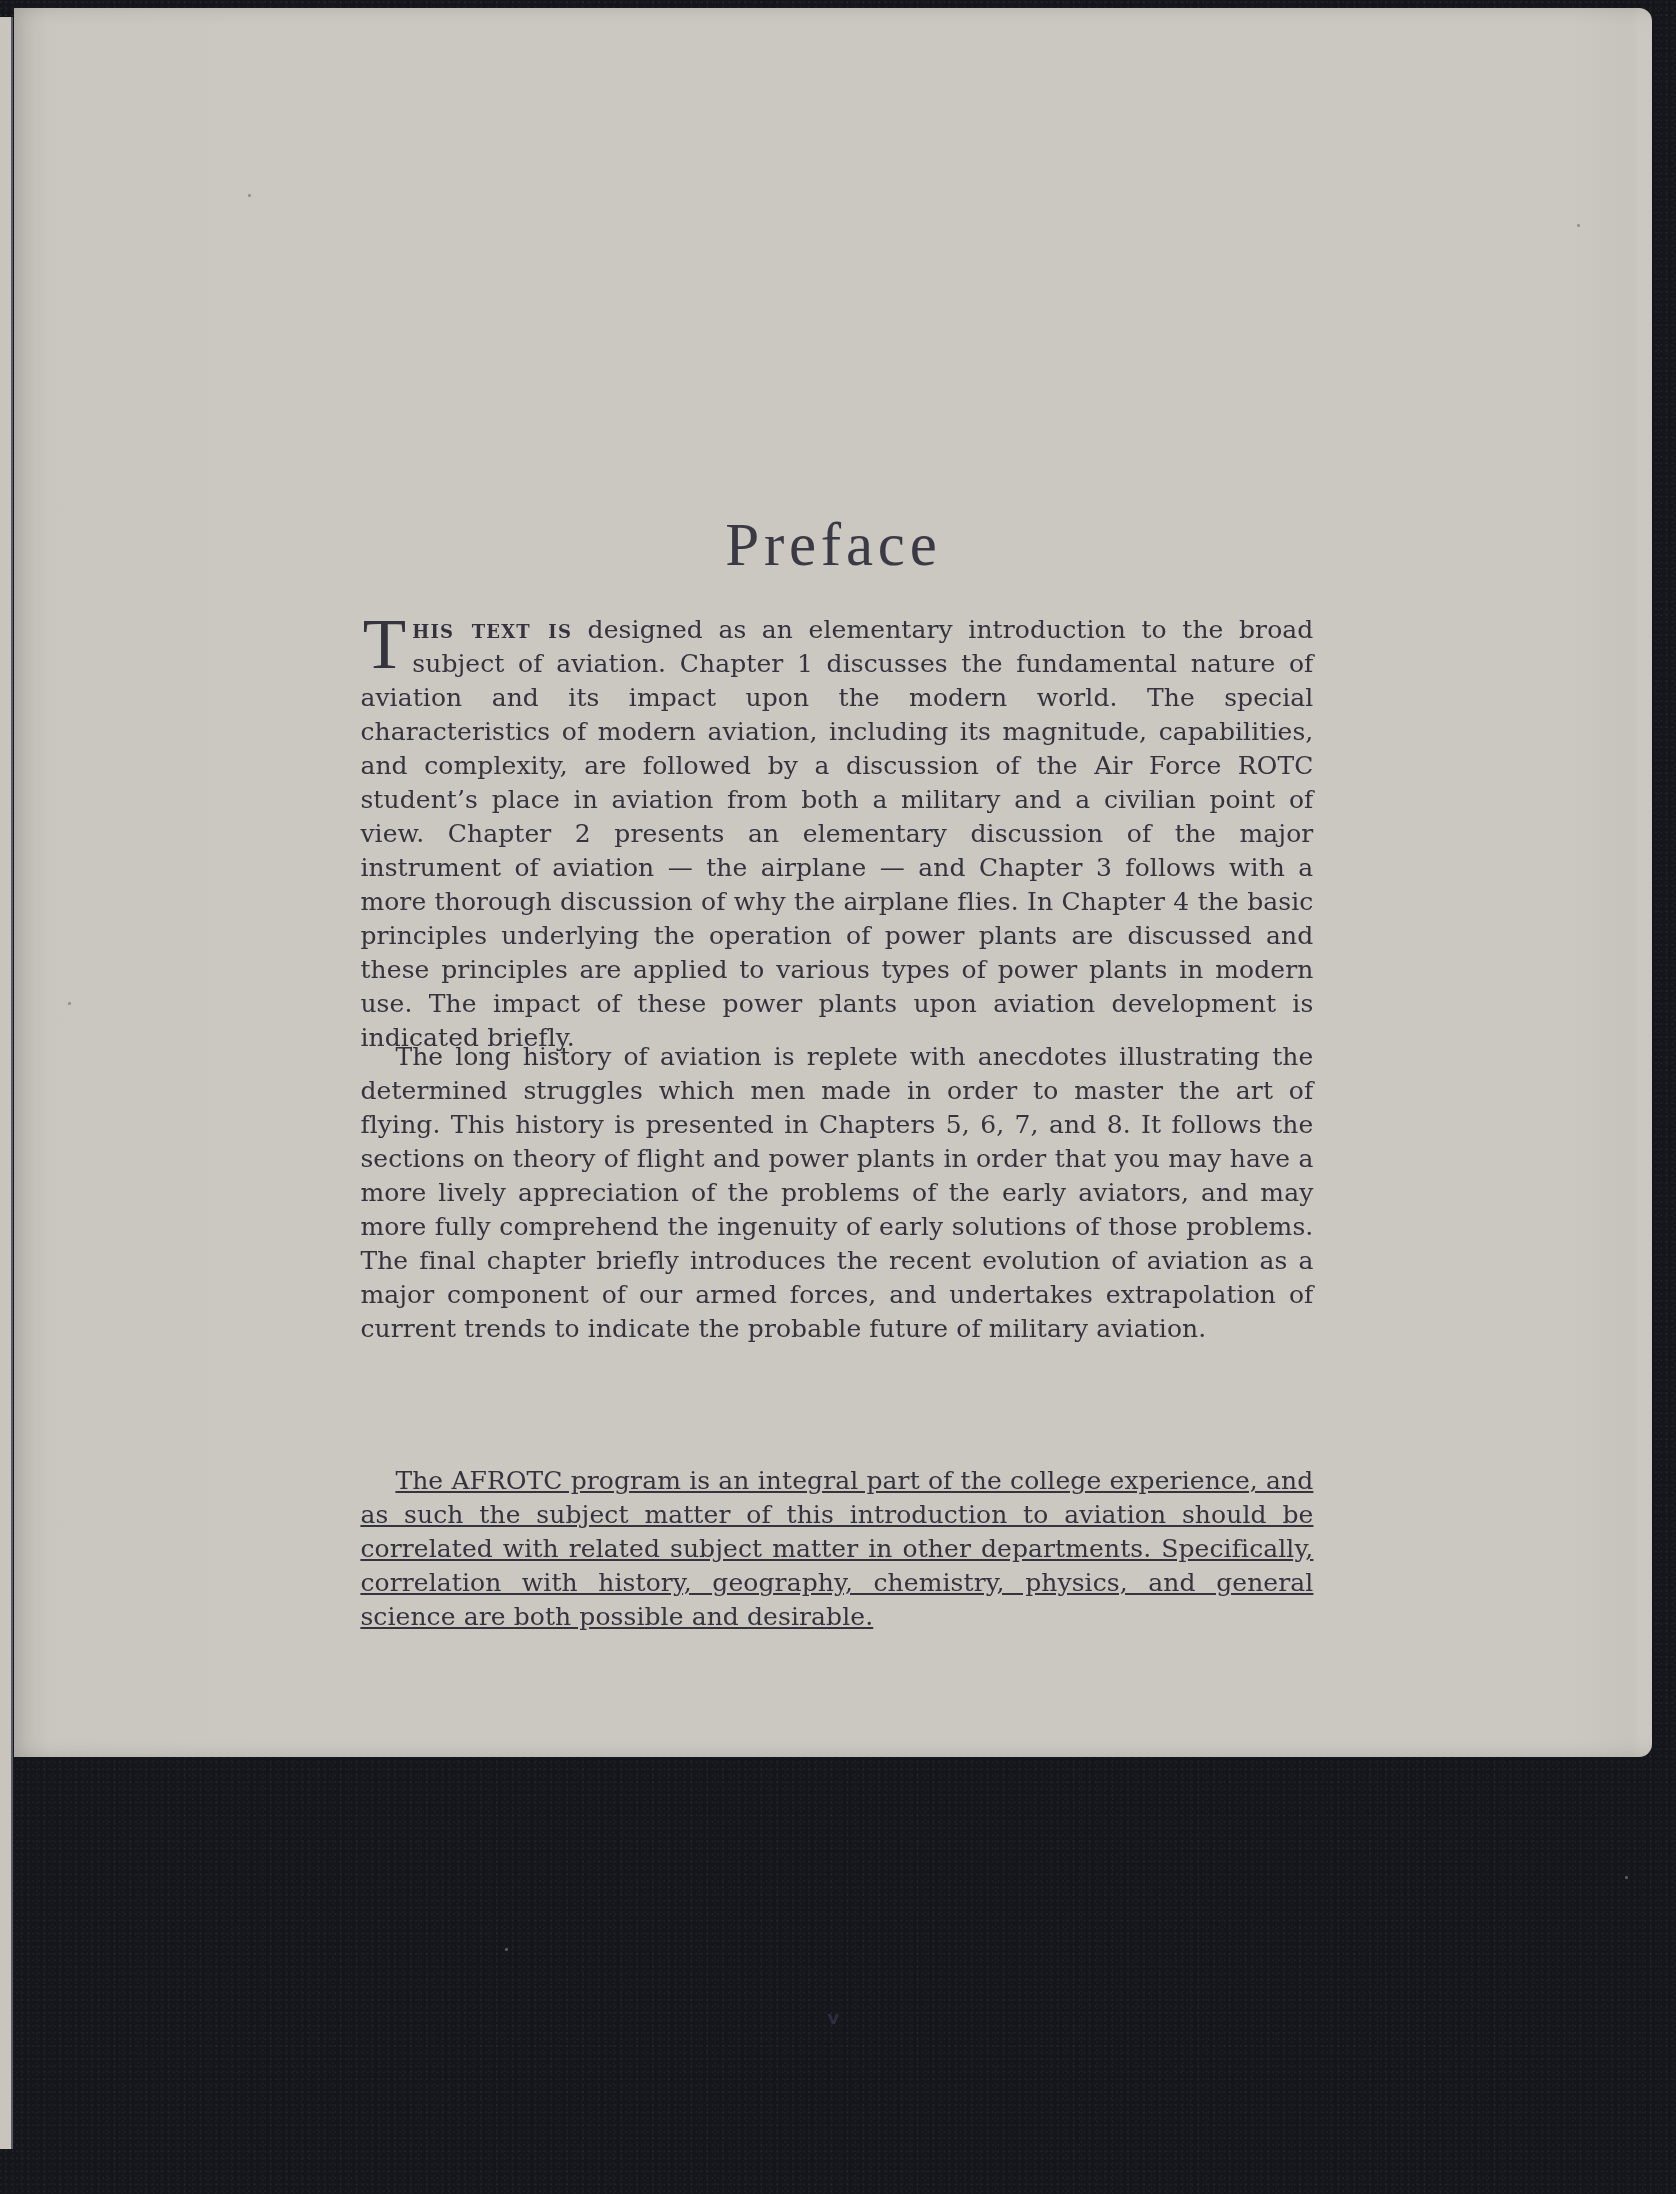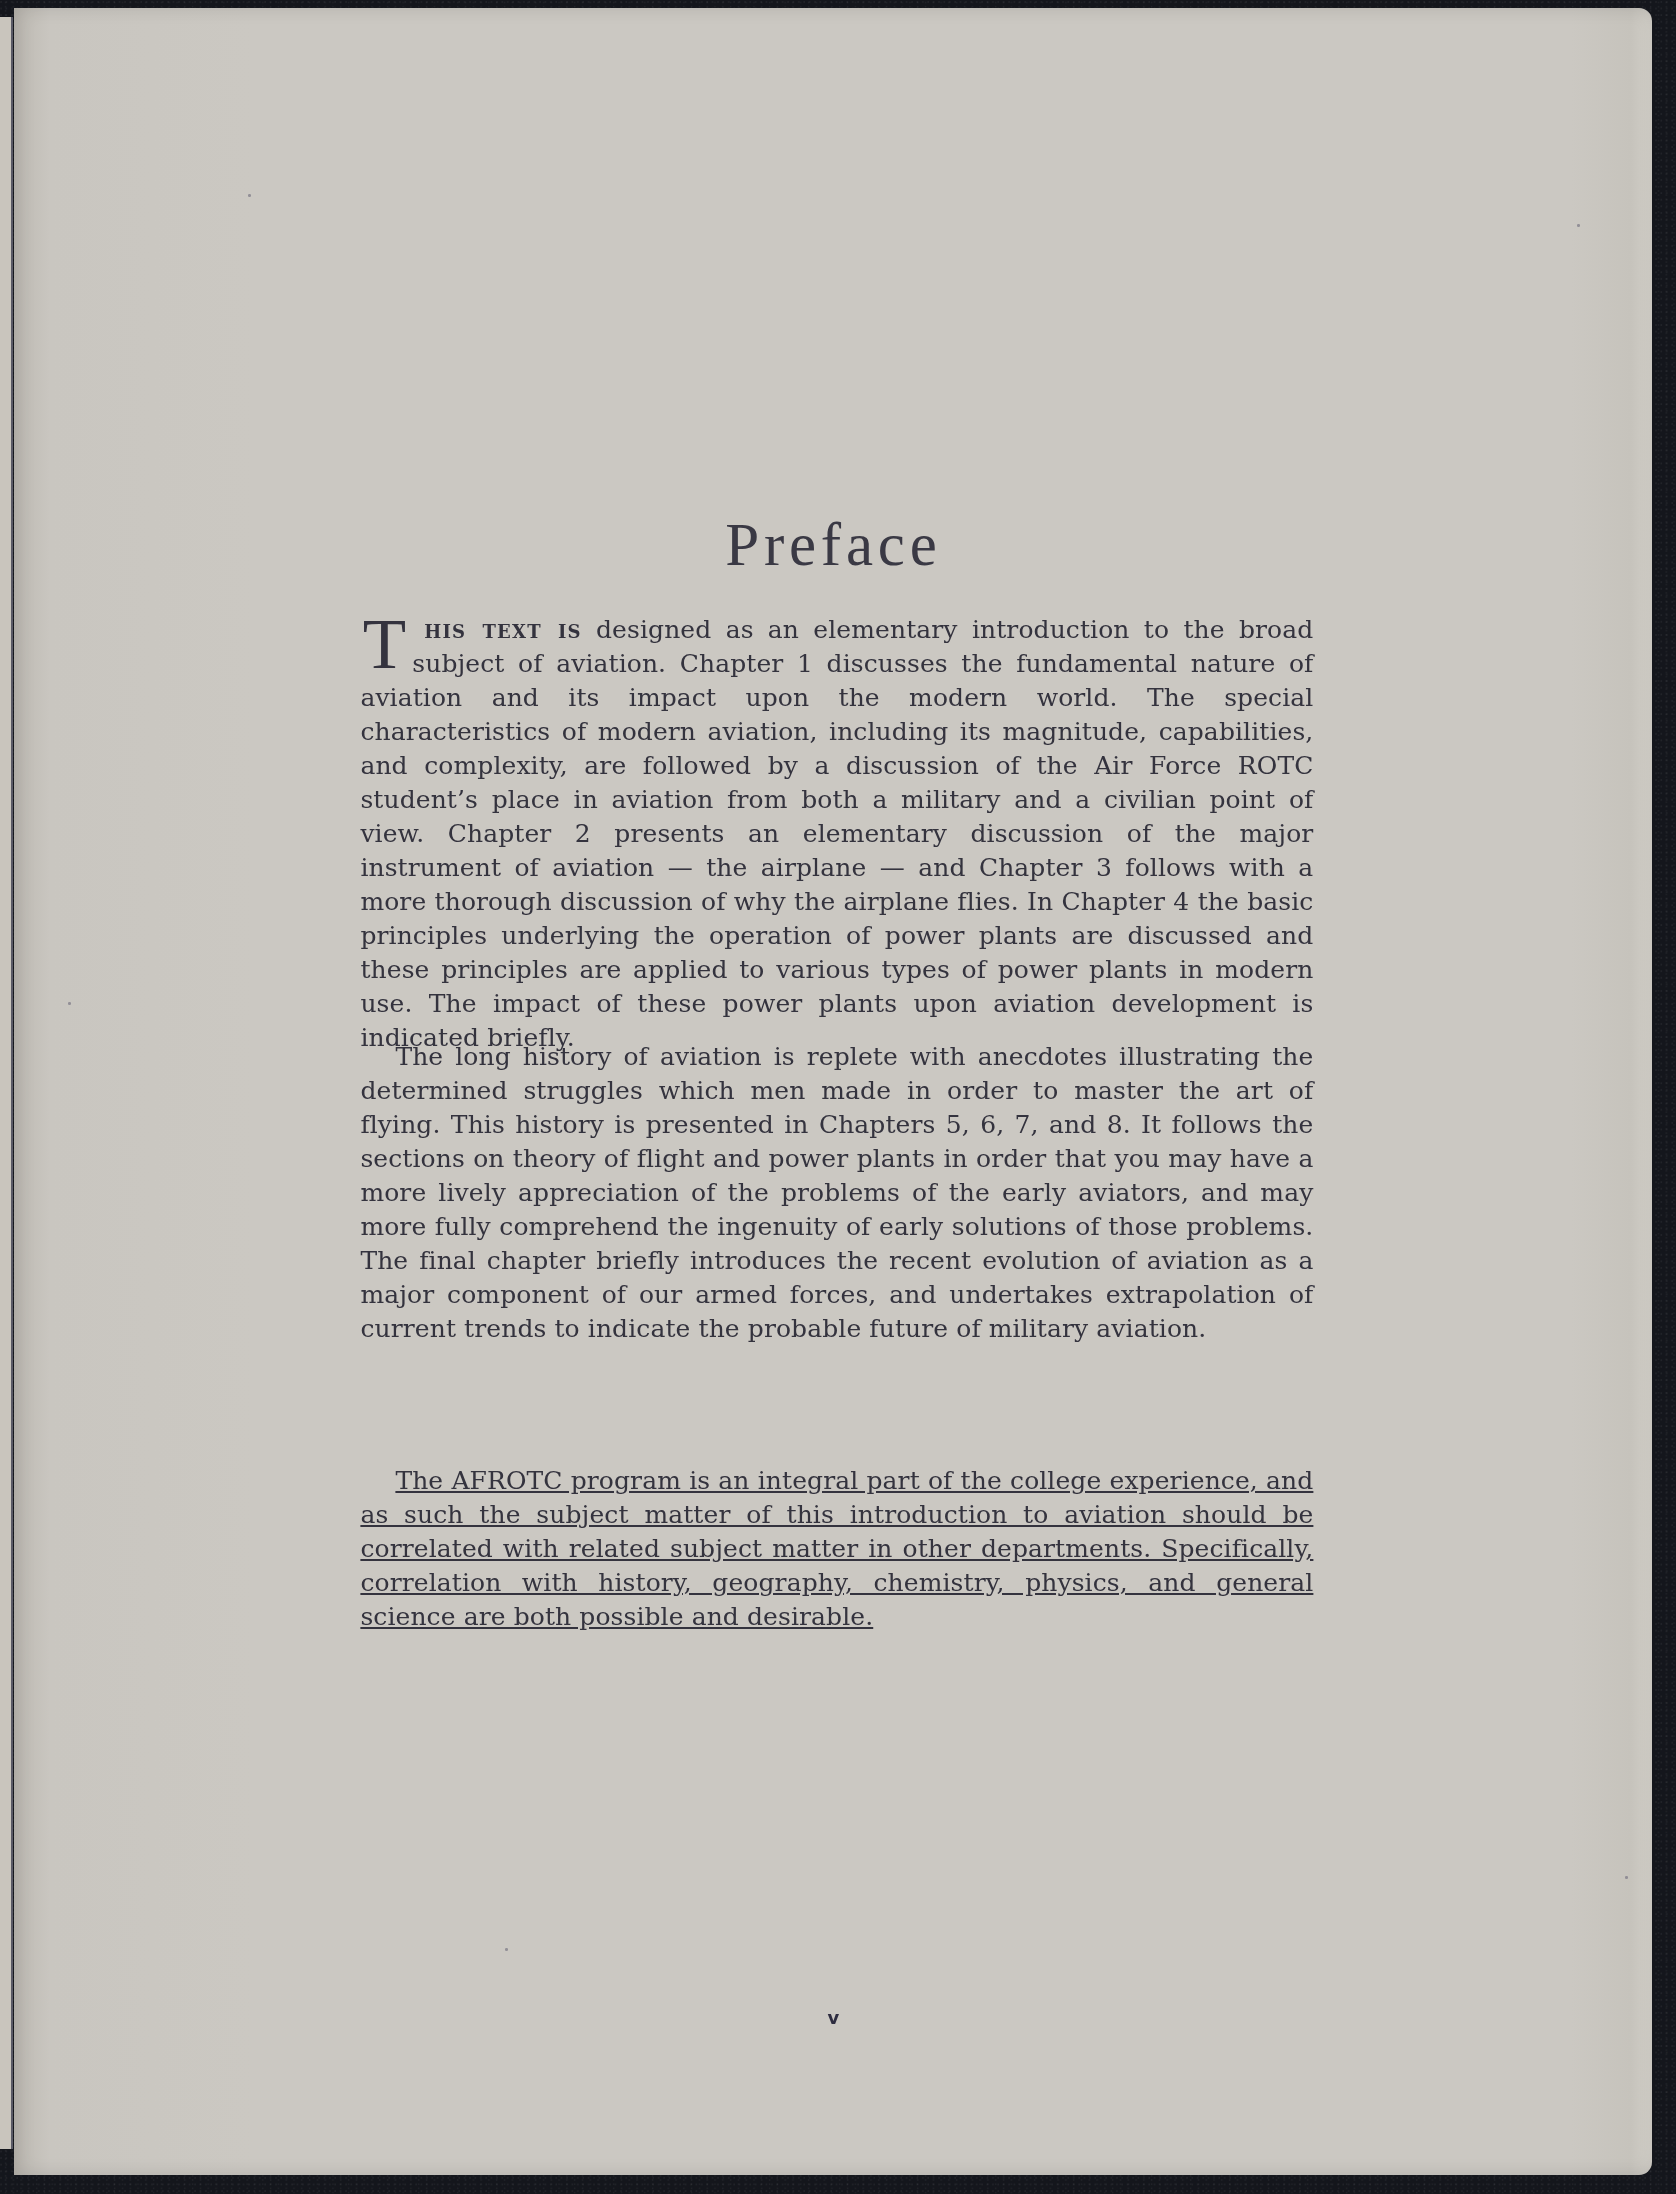--- a/index.html
+++ b/index.html
@@ -25,21 +25,21 @@
       width: 10.8px;
       height: 2132px;
       background: #c9c5bd;
       border-right: 2.4px solid #5a5a66;
     }
     .page {
       position: absolute;
       left: 14.4px;
       top: 8.4px;
       width: 1638px;
-      height: 2167px;
+      height: 1749px;
       background: linear-gradient(90deg, #bdb9b2 0px, #c9c6c0 36px, #cbc8c2 240px, #cbc8c2 1557px, #c6c3bc 1617px, #d2cfc8 1638px);
       border-radius: 0 13px 13px 0;
       box-shadow: inset 3.6px 0 18px rgba(0,0,0,0.12);
     }
     .title {
       position: absolute;
       left: 0;
       width: 1638px;
       top: 502px;
       text-align: center;
@@ -71,21 +71,20 @@
       font-size: 71px;
       line-height: 55px;
       margin: 3.6px 6px 0 2.4px;
       color: #34333e;
     }
     .smallcaps {
       font-variant: small-caps;
       text-transform: lowercase;
       font-weight: bold;
       letter-spacing: 1.2px;
-      margin-left: 12px;
     }
     .page-number {
       position: absolute;
       left: 0;
       width: 1638px;
       top: 1999px;
       text-align: center;
       font-family: "DejaVu Sans", sans-serif;
       font-weight: bold;
       font-size: 18px;

